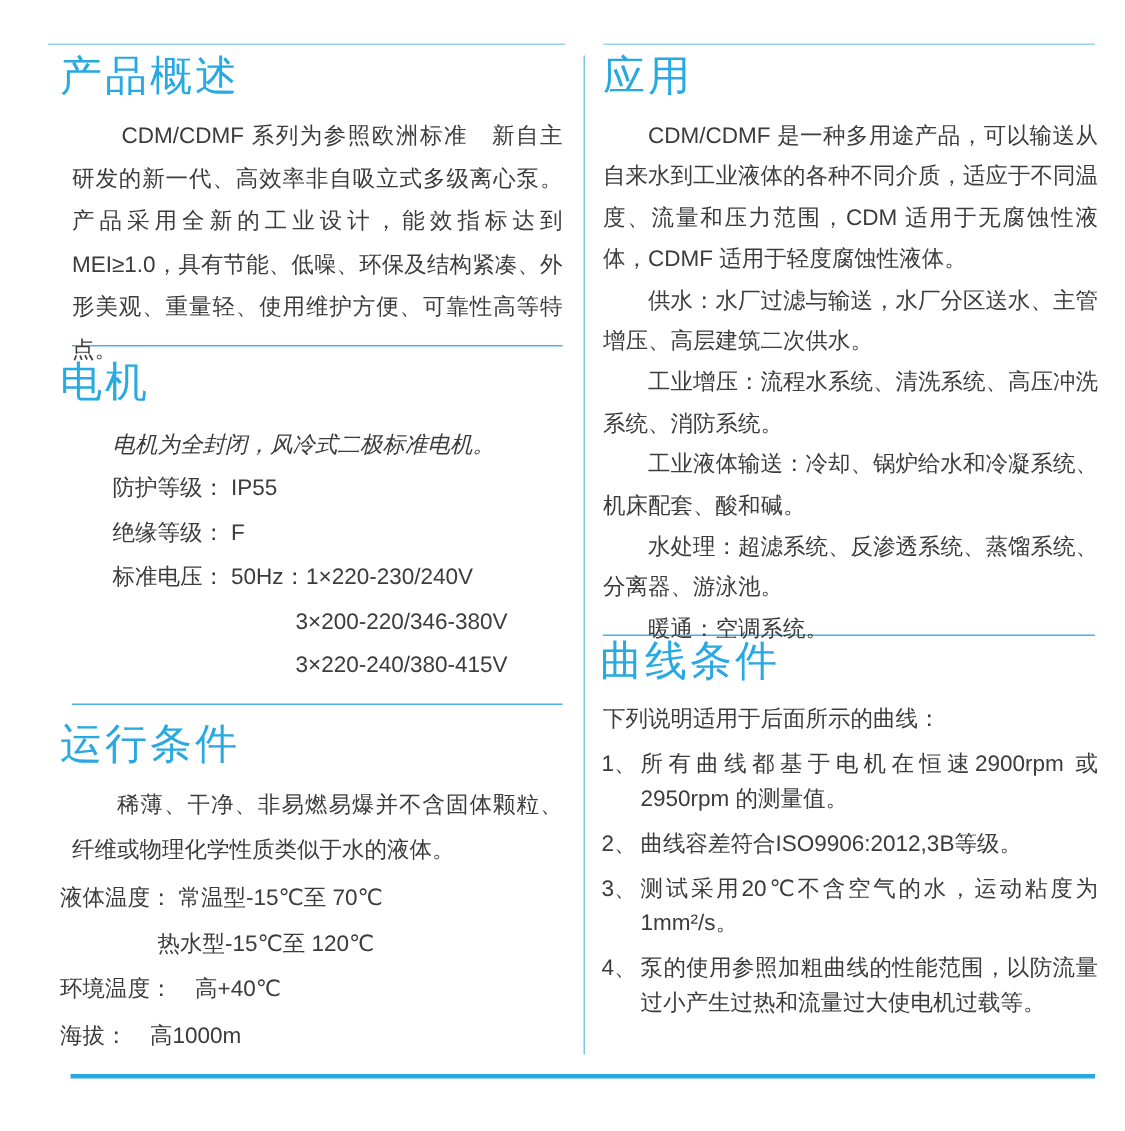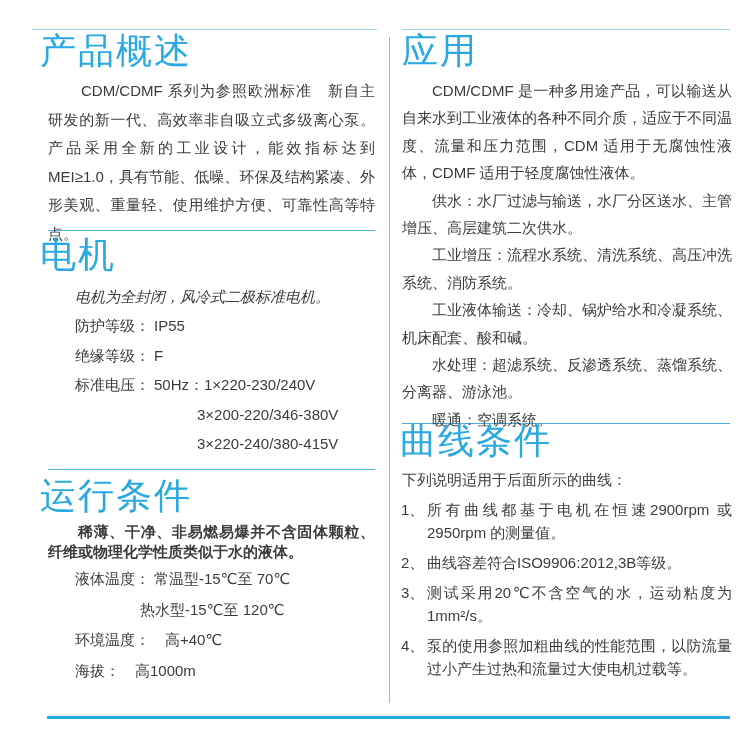--- a/index.html
+++ b/index.html
@@ -19,43 +19,43 @@
   .sep-left-1      { left: 48px;  top: 230px; width: 327px; height: 1px; background: #4db0e2; }
   .sep-left-2      { left: 48px;  top: 469px; width: 327px; height: 1px; background: #4db0e2; }
   .sep-right-1     { left: 402px; top: 423px; width: 328px; height: 1px; background: #4db0e2; }
   .col-divider     { left: 389px; top: 37px;  width: 1px;  height: 666px; background: #7cc5e9; }
   .line-bottom     { left: 47px;  top: 716px; width: 683px; height: 3px; background: #29a9e1; }
 
   
   .section { position: absolute; }
   .sec-title {
     margin: 0; font-weight: 400; color: #29a9e1;
-    font-size: 36px; line-height: 34px; letter-spacing: 2px;
+    font-size: 28px; line-height: 34px; letter-spacing: 2px;
   }
   .body-text { font-size: 15px; color: #3c3c3c; }
 
   
   #sec-overview { left: 40px; top: 34px; width: 337px; }
   #sec-overview .para {
     margin: 9px 0 0 8px; width: 327px;
     line-height: 28.5px; text-align: justify; text-indent: 2.2em;
   }
 
   #sec-motor { left: 40px; top: 238px; width: 337px; }
   .motor-intro { margin: 10px 0 0 35px; line-height: 29px; font-style: italic; }
   .spec-row { margin-left: 35px; line-height: 29.5px; white-space: nowrap; }
   .spec-label { margin-right: 4px; }
   .spec-row.cont { padding-left: 122px; }
 
   #sec-operating { left: 40px; top: 479px; width: 337px; }
   #sec-operating .para {
     margin: 9px 0 2px 8px; width: 327px;
-    line-height: 20px; text-align: justify; text-indent: 2em; font-weight: bold;
+    line-height: 30px; text-align: justify; text-indent: 2em;
   }
-  .op-row { margin-left: 35px; line-height: 30.5px; white-space: nowrap; }
+  .op-row { line-height: 30.5px; white-space: nowrap; }
   .op-row.cont { padding-left: 65px; }
   .op-row .wide-gap { margin-right: 15px; }
 
   
   #sec-app { left: 402px; top: 34px; width: 330px; }
   .app-para {
     margin: 0; line-height: 27.4px;
     text-align: justify; text-indent: 2em;
   }
   .app-para.first { margin-top: 9px; }

